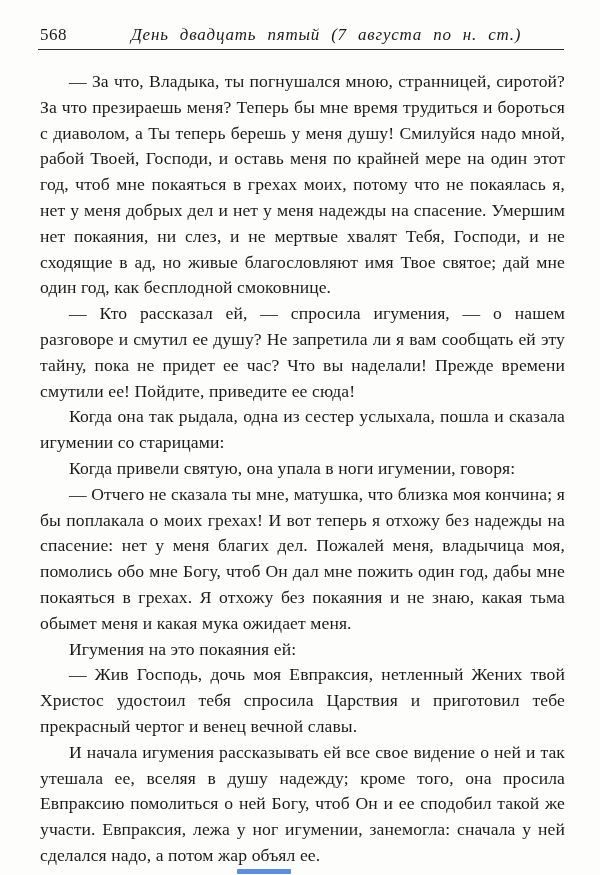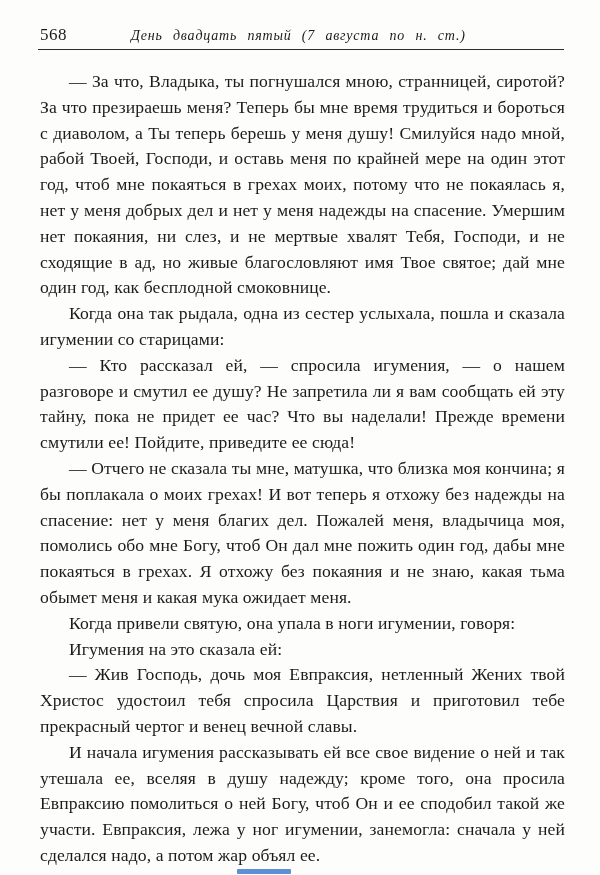--- a/index.html
+++ b/index.html
@@ -19,21 +19,21 @@
     padding:25px 36px 0 40px;
     text-align:center;
   }
   .page-number{
     font-size:17px;
     letter-spacing:0.5px;
     flex:0 0 auto;
   }
   .running-title{
     font-style:italic;
-    font-size:14px;
+    font-size:17px;
     margin-left:64px;
     letter-spacing:0.8px;
     word-spacing:6px;
     white-space:nowrap;
   }
   .header-rule{
     margin:4px 36px 0 38px;
     border:0;
     border-top:1.7px solid #2b2b2b;
     height:0;
@@ -65,25 +65,25 @@
 
   <header class="page-header">
     <span class="page-number">568</span>
     <span class="running-title">День двадцать пятый (7 августа по н. ст.)</span>
   </header>
 
   <div class="header-rule"></div>
 
   <main class="text-block">
     <p class="para">— За что, Владыка, ты погнушался мною, странницей, сиротой? За что презираешь меня? Теперь бы мне время трудиться и бороться с диаволом, а Ты теперь берешь у меня душу! Смилуйся надо мной, рабой Твоей, Господи, и оставь меня по крайней мере на один этот год, чтоб мне покаяться в грехах моих, потому что не покаялась я, нет у меня добрых дел и нет у меня надежды на спасение. Умершим нет покаяния, ни слез, и не мертвые хвалят Тебя, Господи, и не сходящие в ад, но живые благословляют имя Твое святое; дай мне один год, как бесплодной смоковнице.</p>
+    <p class="para">— Кто рассказал ей, — спросила игумения, — о нашем разговоре и смутил ее душу? Не запретила ли я вам сообщать ей эту тайну, пока не придет ее час? Что вы наделали! Прежде времени смутили ее! Пойдите, приведите ее сюда!</p>
     <p class="para">Когда она так рыдала, одна из сестер услыхала, пошла и сказала игумении со старицами:</p>
-    <p class="para">— Кто рассказал ей, — спросила игумения, — о нашем разговоре и смутил ее душу? Не запретила ли я вам сообщать ей эту тайну, пока не придет ее час? Что вы наделали! Прежде времени смутили ее! Пойдите, приведите ее сюда!</p>
+    <p class="para">Когда привели святую, она упала в ноги игумении, говоря:</p>
     <p class="para">— Отчего не сказала ты мне, матушка, что близка моя кончина; я бы поплакала о моих грехах! И вот теперь я отхожу без надежды на спасение: нет у меня благих дел. Пожалей меня, владычица моя, помолись обо мне Богу, чтоб Он дал мне пожить один год, дабы мне покаяться в грехах. Я отхожу без покаяния и не знаю, какая тьма обымет меня и какая мука ожидает меня.</p>
-    <p class="para">Когда привели святую, она упала в ноги игумении, говоря:</p>
-    <p class="para">Игумения на это сказала ей:</p>
+    <p class="para">Игумения на это покаяния ей:</p>
     <p class="para">— Жив Господь, дочь моя Евпраксия, нетленный Жених твой Христос удостоил тебя спросила Царствия и приготовил тебе прекрасный чертог и венец вечной славы.</p>
     <p class="para">И начала игумения рассказывать ей все свое видение о ней и так утешала ее, вселяя в душу надежду; кроме того, она просила Евпраксию помолиться о ней Богу, чтоб Он и ее сподобил такой же участи. Евпраксия, лежа у ног игумении, занемогла: сначала у ней сделался надо, а потом жар объял ее.</p>
     <p class="para">— Возьмите ее, — сказала тогда игумения сестрам, — и внесите в молельню, приходит ее час.</p>
 
   </main>
 
   <div class="footer-mark" style="background: rgb(93, 142, 216);"></div>
 
 </div>
 

